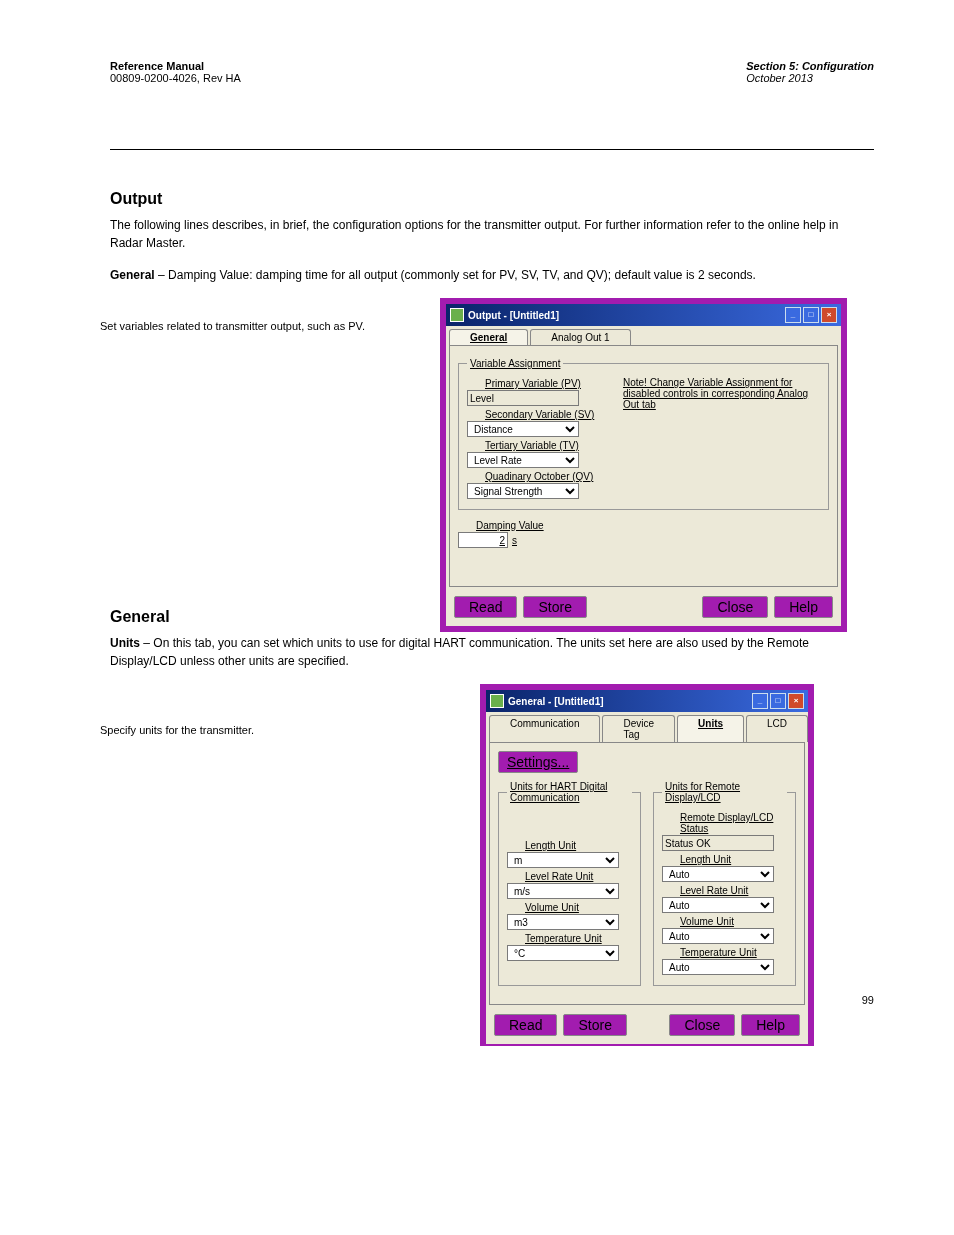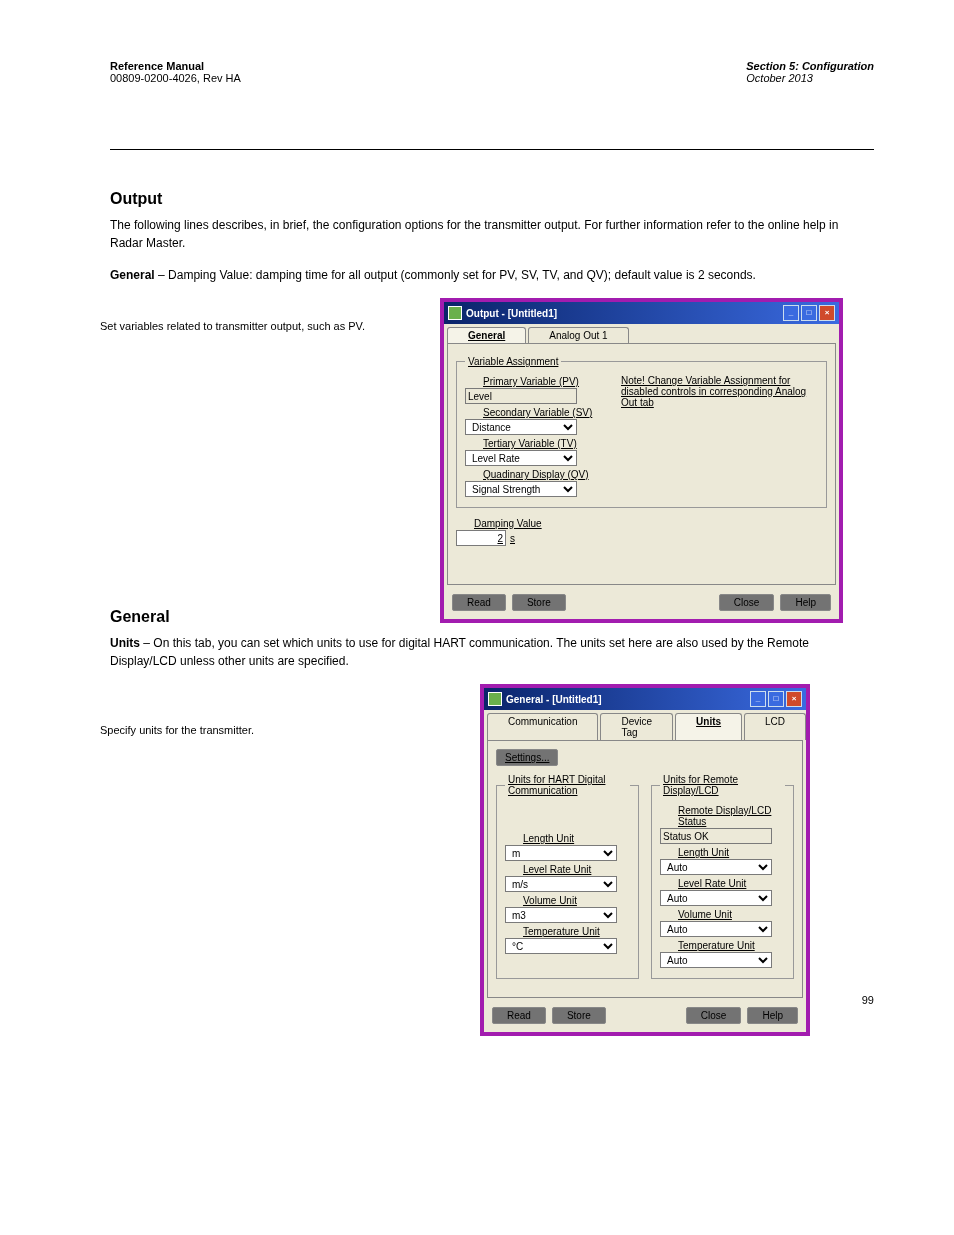--- a/index.html
+++ b/index.html
@@ -40,21 +40,21 @@
   .callout-label {
     position:absolute;
     left:-10px;
     top: 22px;
     font-size:11px;
     max-width:300px;
   }
   
   .win {
     position:relative;
-    border:4px solid #a21caf;
+    border:6px solid #a21caf;
     background:#ece9d8;
     font-family: Tahoma, Arial, sans-serif;
     font-size:10px;
   }
   .titlebar {
     height:18px;
     background: linear-gradient(90deg,#0a246a 0%, #3a6ae0 100%);
     color:#fff;
     font-weight:bold;
     font-size:10px;
@@ -93,22 +93,22 @@
     width:112px;
     padding:0 2px;
     box-sizing:border-box;
   }
   .sel{ appearance:auto;}
   .ro { background:#ece9d8;}
   .note{ font-size:10px; margin:2px 0 0 0;}
   .btnrow{ display:flex; justify-content:space-between; padding:6px 8px 8px 8px;}
   .btn {
     font-family: Tahoma, Arial, sans-serif;
-    font-size:10px;
-    background:#737373;
+    font-size:14px;
+    background:#a21caf;
     border:1px solid #888;
     padding:2px 14px;
     border-radius:2px;
   }
   .btn-group{display:flex; gap:6px;}
   .two-col{ display:flex; gap:12px;}
   .two-col fieldset{flex:1;}
   .footer-num{text-align:right; font-size:11px; margin-top:40px;}
 </style>
 </head>
@@ -158,21 +158,21 @@
         <fieldset>
           <legend>Variable Assignment</legend>
           <div style="display:flex; gap:16px;">
             <div style="width:140px;">
               <div class="lbl">Primary Variable (PV)</div>
               <input class="sel ro" readonly="" value="Level" style="">
               <div class="lbl">Secondary Variable (SV)</div>
               <select class="sel"><option>Distance</option></select>
               <div class="lbl">Tertiary Variable (TV)</div>
               <select class="sel"><option>Level Rate</option></select>
-              <div class="lbl">Quadinary Display (QV)</div>
+              <div class="lbl">Quadinary October (QV)</div>
               <select class="sel"><option>Signal Strength</option></select>
             </div>
             <div style="flex:1;">
               <div class="note">Note! Change Variable Assignment for disabled controls in corresponding Analog Out tab</div>
             </div>
           </div>
         </fieldset>
         <div class="lbl">Damping Value</div>
         <div style="display:flex;align-items:center;gap:4px;">
           <input class="txt" style="width: 50px; text-align: right;" value="2">

